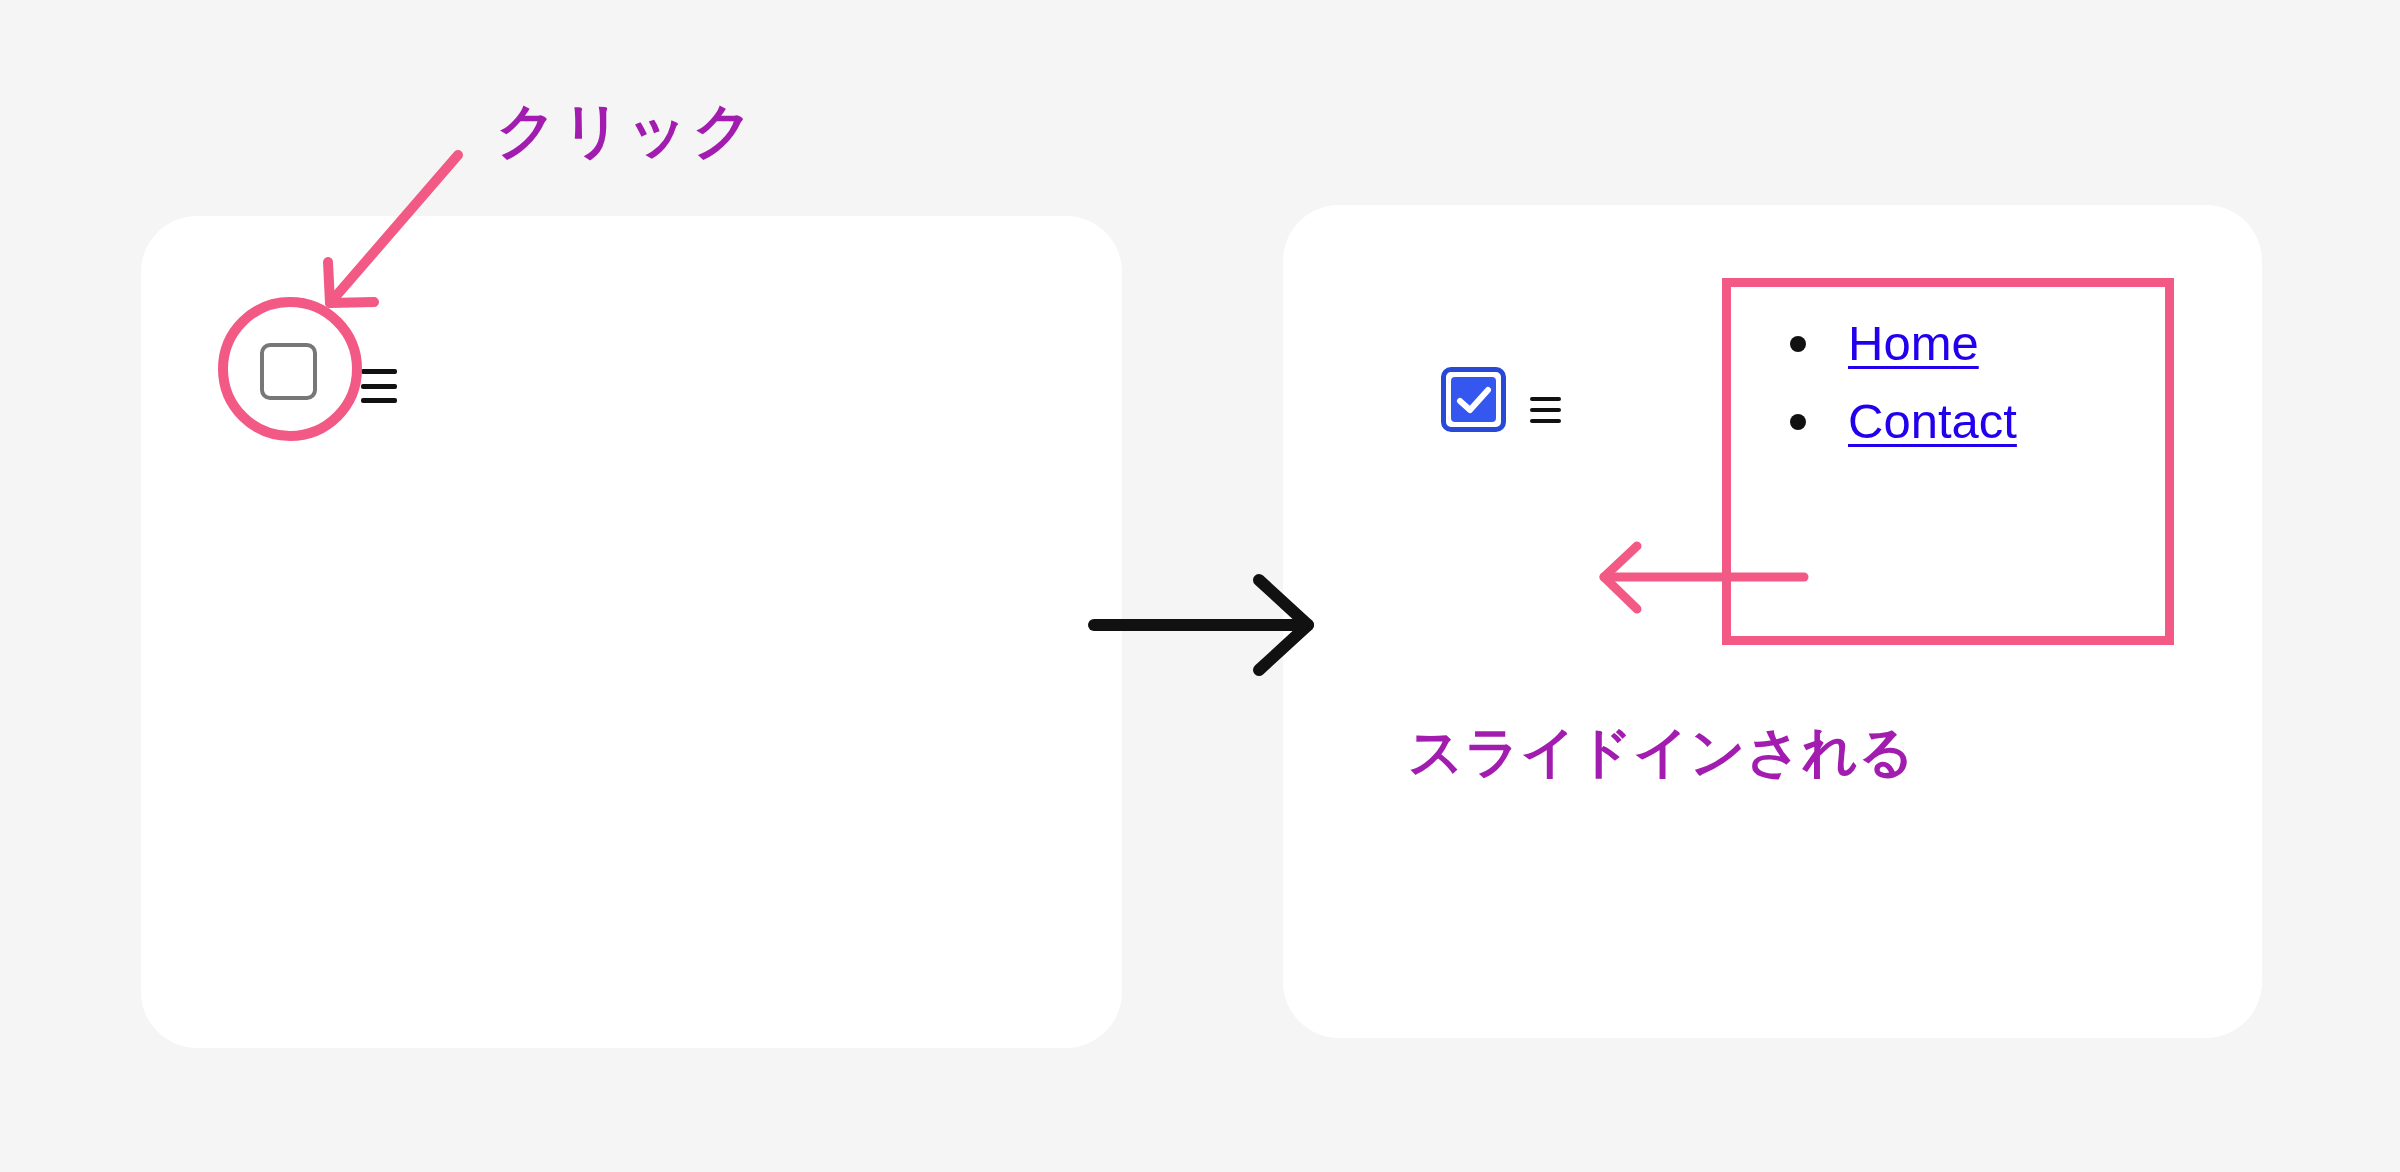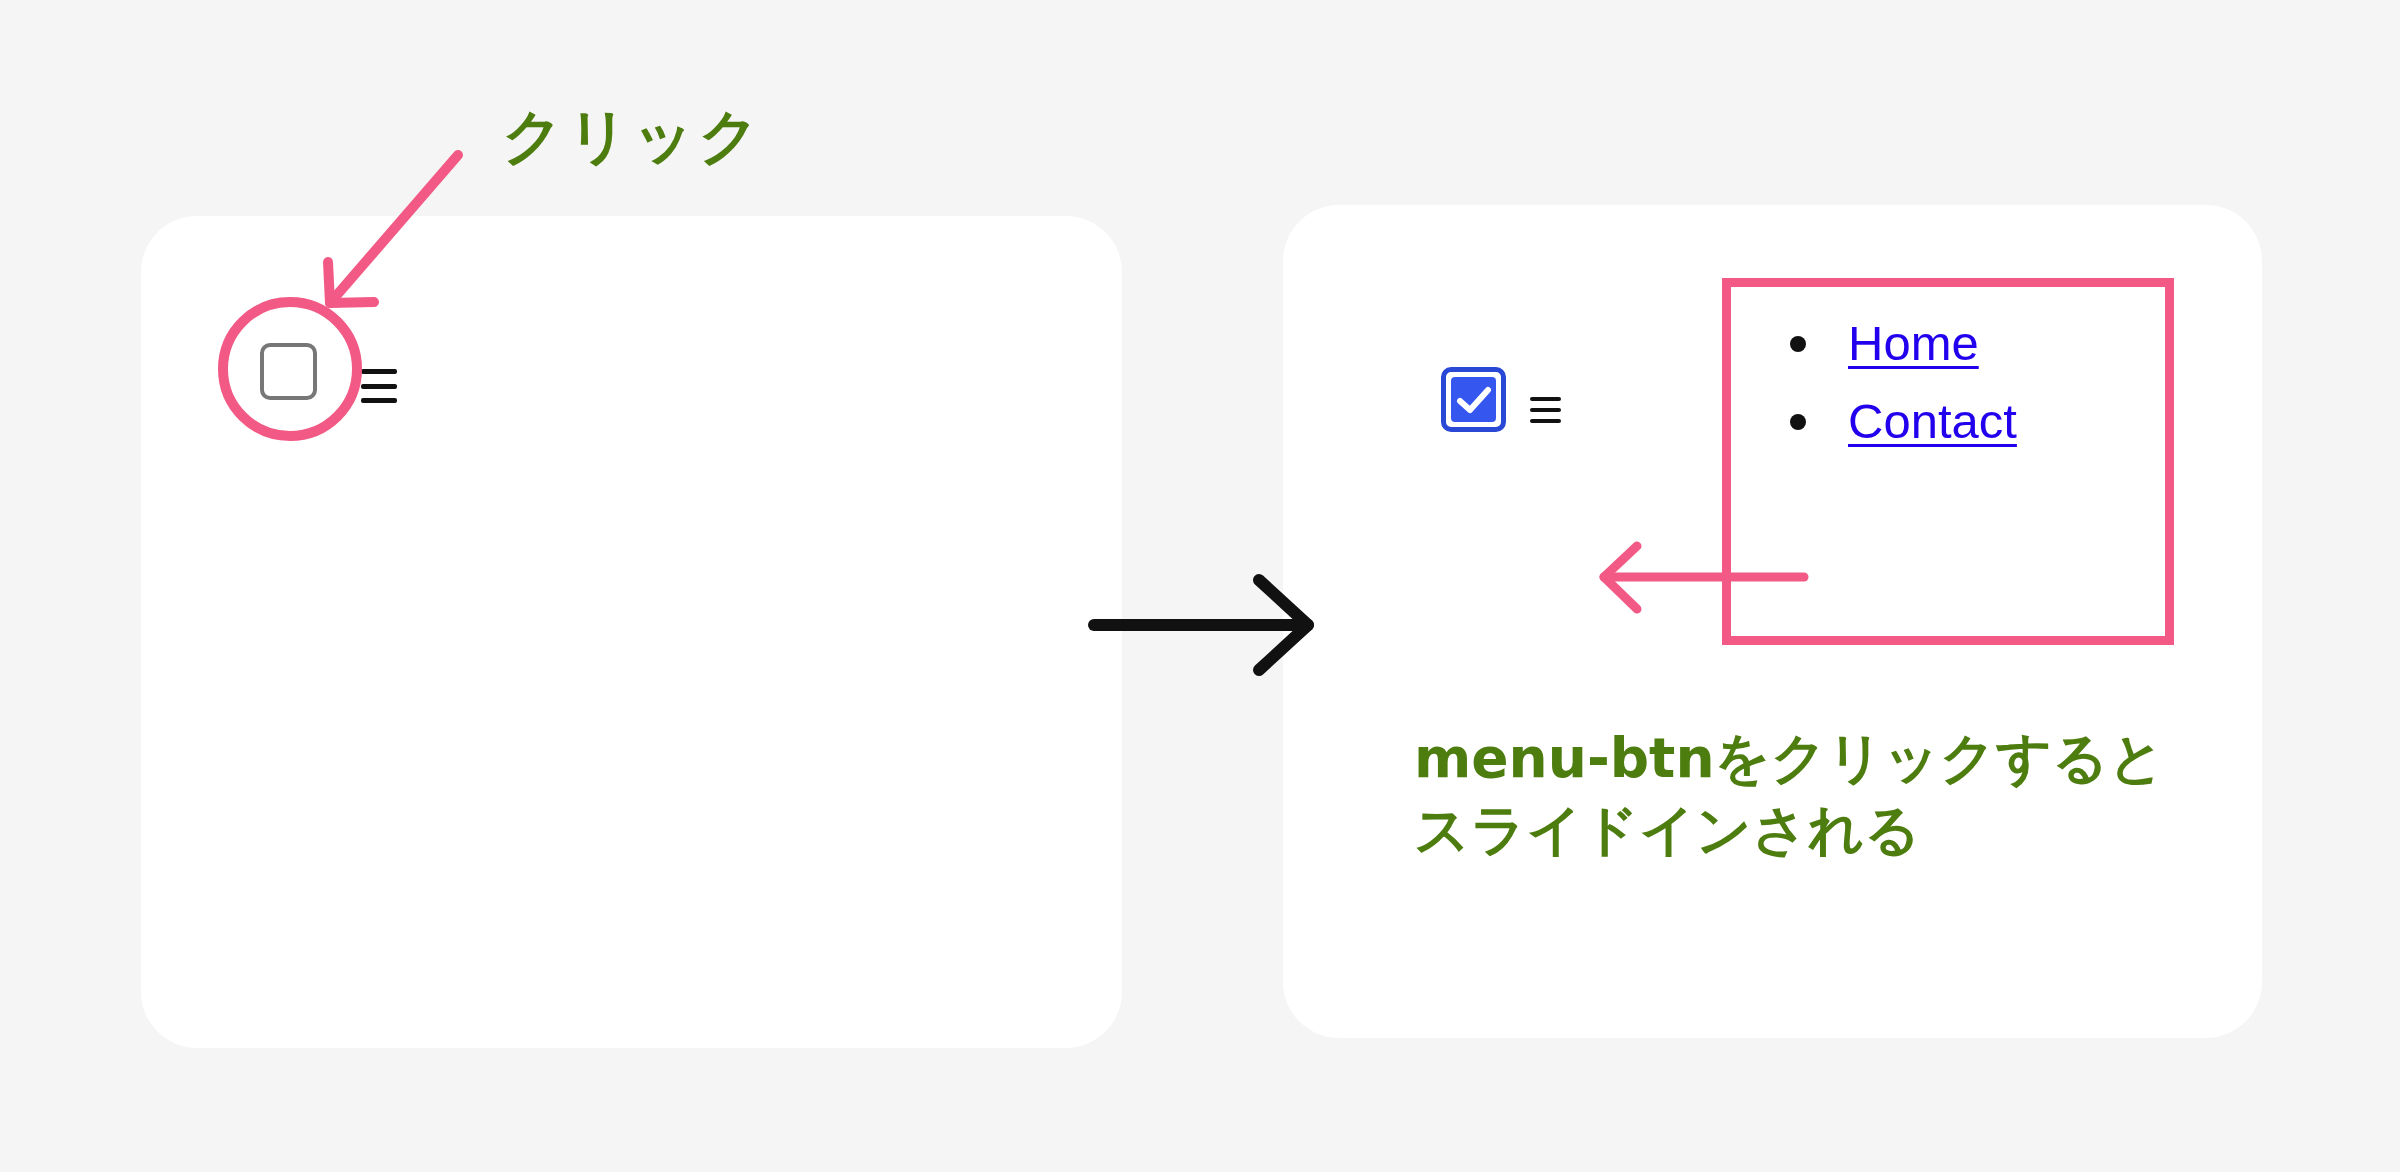--- a/index.html
+++ b/index.html
@@ -26,24 +26,24 @@
       left: 1283px; top: 205px; width: 979px; height: 833px;
     }
     .overlay {
       position: absolute;
       left: 0; top: 0;
       width: 2400px; height: 1172px;
       pointer-events: none;
     }
     .pink-label {
       position: absolute;
-      color: #4d7c0f;
+      color: #a21caf;
       font-family: "DejaVu Sans", sans-serif;
       font-weight: bold;
-      margin: 14px;
+      margin: 8px;
       white-space: nowrap;
     }
     #click-label {
       left: 488px; top: 82px;
       font-size: 60px;
       letter-spacing: 4px;
       line-height: 80px;
     }
     #caption {
       left: 1400px; top: 708px;
@@ -164,21 +164,20 @@
 
 <div id="menu-box"></div>
 <ul id="menu-list">
   <li><a href="#">Home</a></li>
   <li><a href="#">Contact</a></li>
 </ul>
 
 <p class="pink-label" id="click-label">クリック</p>
 
 <div class="pink-label" id="caption">
-  <span>menu-btnをクリックすると</span>
   <span>スライドインされる</span>
 </div>
 
 <svg class="overlay" viewBox="0 0 2400 1172">
 
   <circle cx="290" cy="369" r="67" fill="none" stroke="#f25a85" stroke-width="10"></circle>
 
   <g fill="none" stroke="#f25a85" stroke-width="10" stroke-linecap="round" stroke-linejoin="round">
     <line x1="458" y1="155" x2="330" y2="303"></line>
     <polyline points="328,262 330,303 374,302"></polyline>

